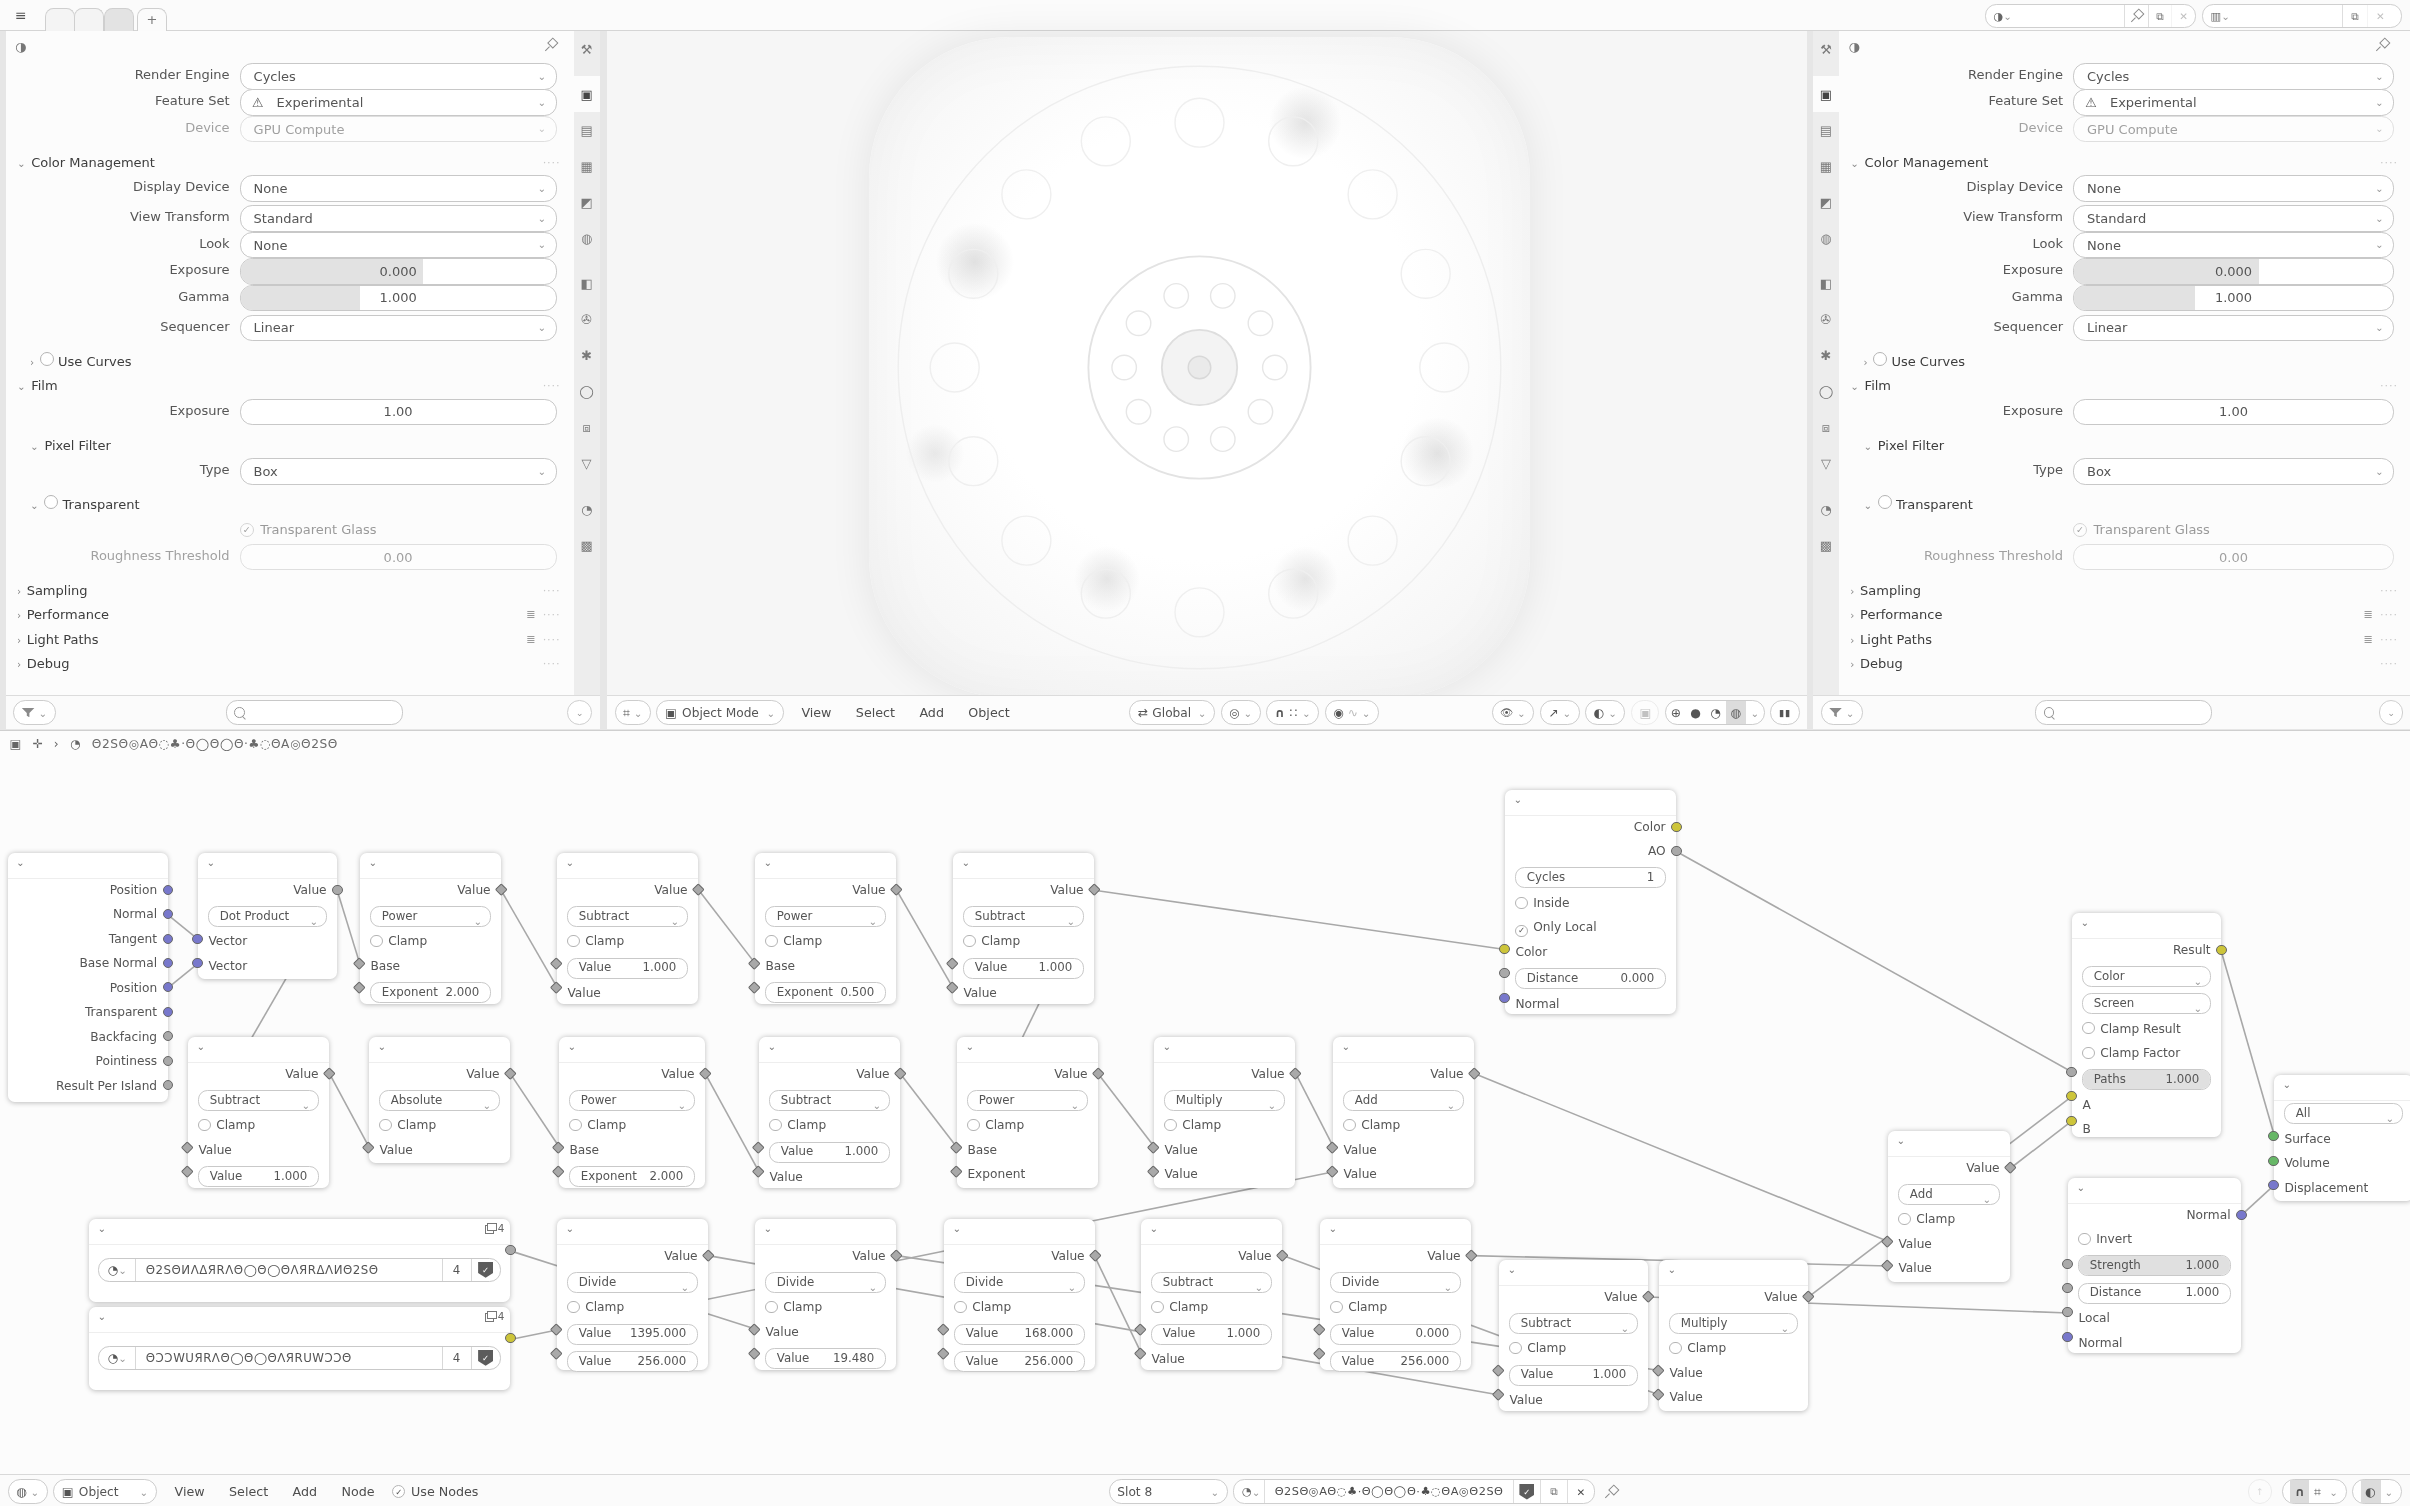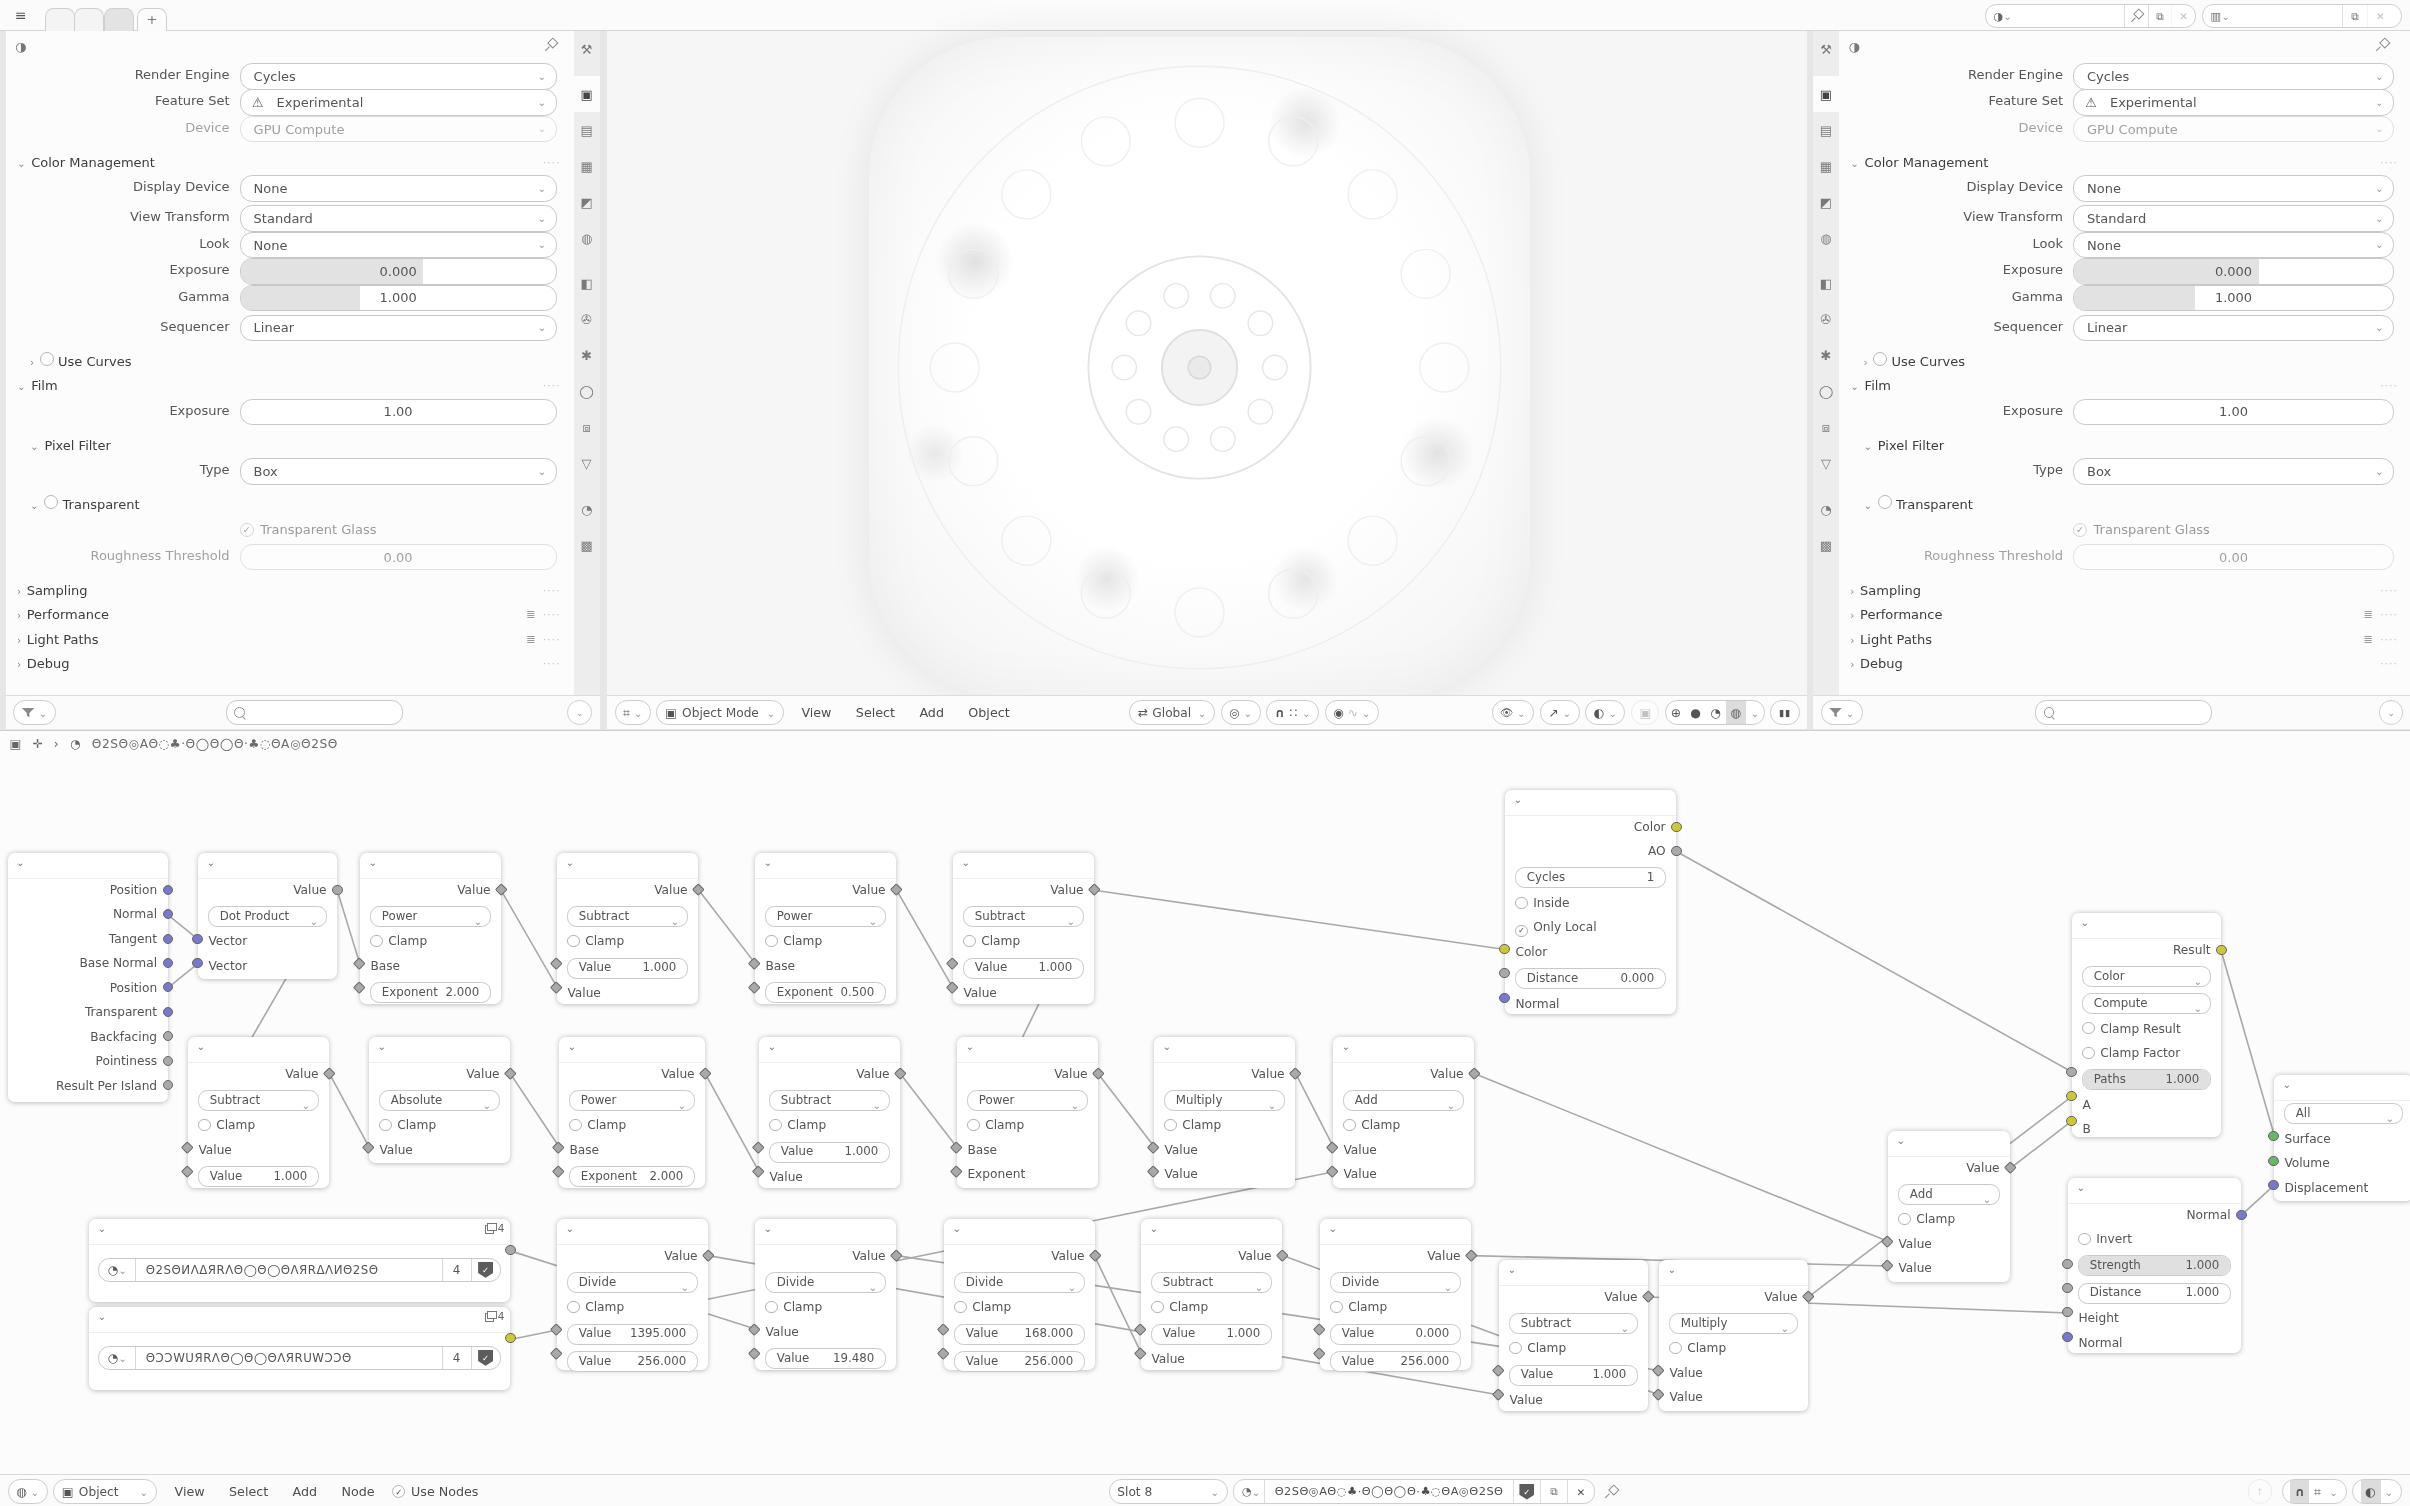--- a/index.html
+++ b/index.html
@@ -1129,21 +1129,21 @@
         <div class="nrow rout">Result</div>
         <div class="sock" style="right: -5.6px; top: 32px; background: rgb(205, 197, 58);"></div>
         <div class="nrow">
           <div class="npill">
             <span class="lab">Color</span>
             <span class="chev">⌄</span>
           </div>
         </div>
         <div class="nrow">
           <div class="npill">
-            <span class="lab">Compute</span>
+            <span class="lab">Screen</span>
             <span class="chev">⌄</span>
           </div>
         </div>
         <div class="nrow"><span class="ckc"></span>Clamp Result</div>
         <div class="nrow"><span class="ckc"></span>Clamp Factor</div>
         <div class="nrow">
           <div class="npill">
             <span class="fillbg" style="width:100%;"></span>
             <span class="lab">Paths</span>
             <span class="val">1.000</span>
@@ -1170,21 +1170,21 @@
           </div>
         </div>
         <div class="sock" style="left: -5.6px; top: 81px; background: rgb(169, 169, 169);"></div>
         <div class="nrow">
           <div class="npill">
             <span class="lab">Distance</span>
             <span class="val">1.000</span>
           </div>
         </div>
         <div class="sock" style="left: -5.6px; top: 105px; background: rgb(169, 169, 169);"></div>
-        <div class="nrow">Height</div>
+        <div class="nrow">Local</div>
         <div class="sock" style="left: -5.6px; top: 129px; background: rgb(169, 169, 169);"></div>
         <div class="nrow">Normal</div>
         <div class="sock" style="left: -5.6px; top: 154px; background: rgb(120, 120, 204);"></div>
       </div>
       <div class="node" style="left: 2274px; top: 344px; width: 139px; height: 126px;">
         <div class="node-h">
           <span class="nchev">⌄</span>
         </div>
         <div class="nrow">
           <div class="npill">

